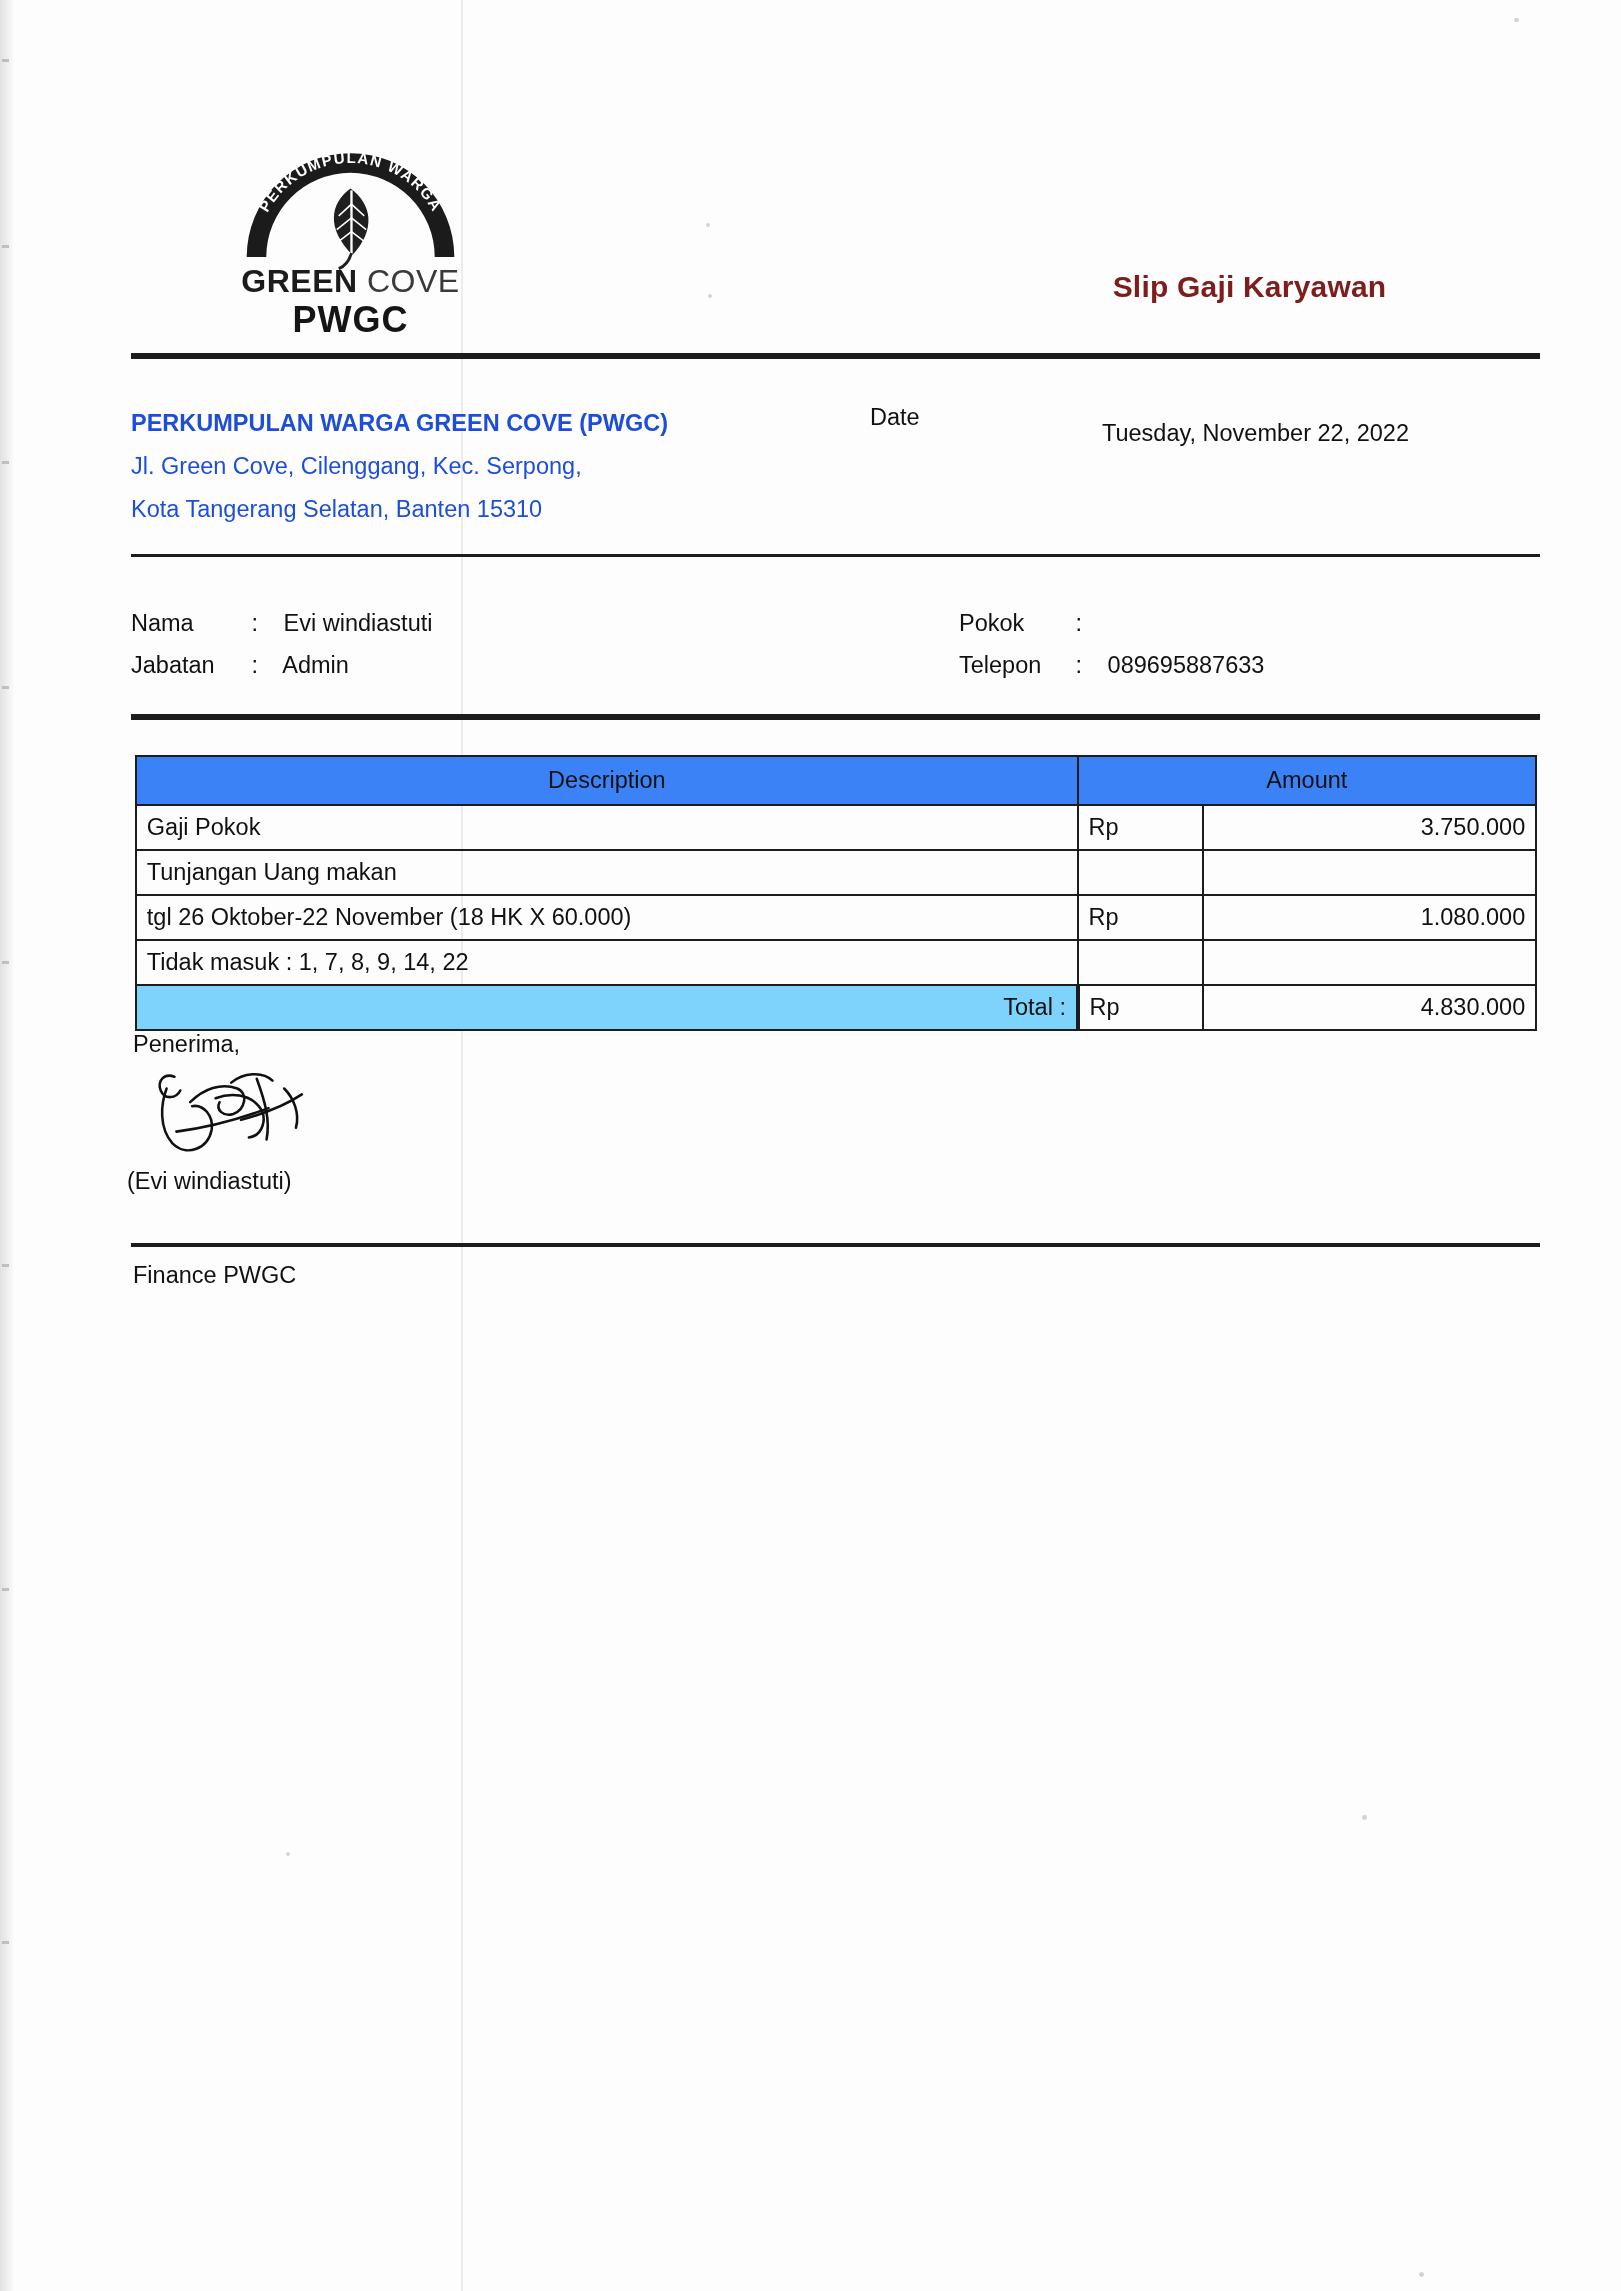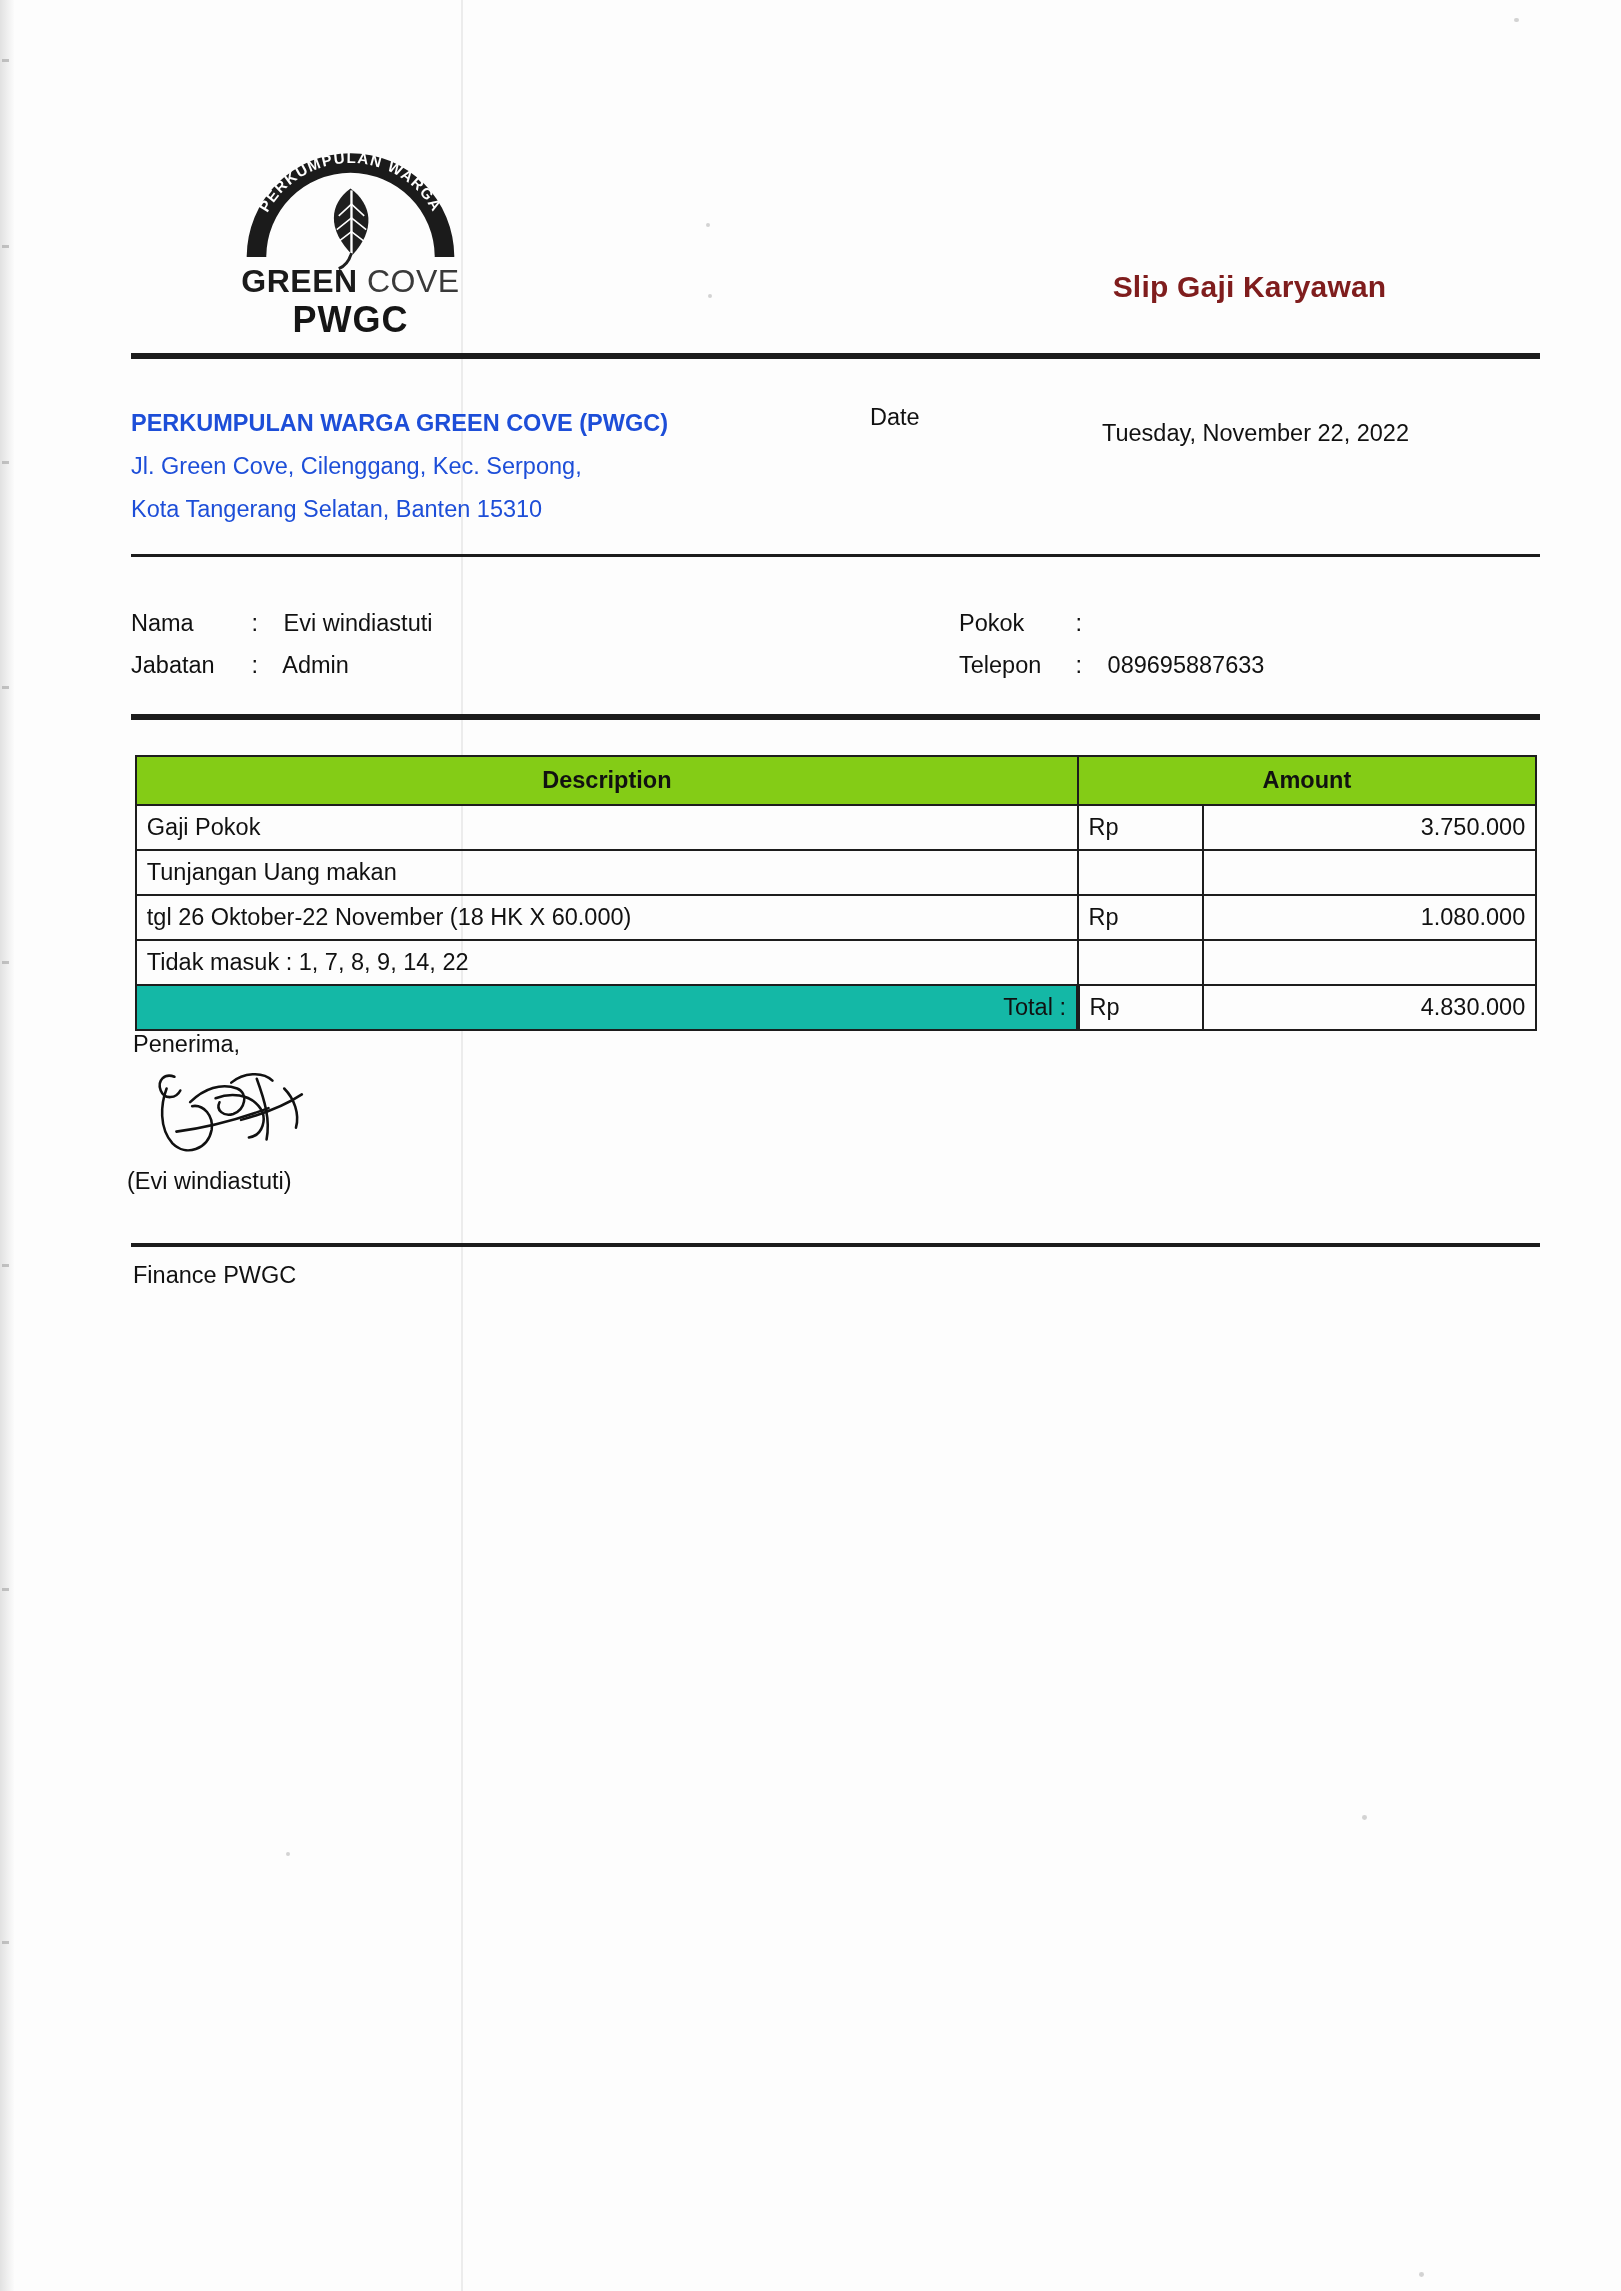--- a/index.html
+++ b/index.html
@@ -172,35 +172,34 @@
     font-size: 23.5px;
   }
   .tbl td, .tbl th {
     border: 2px solid #1d1d1d;
     padding: 0 9.8px;
     height: 43px;
     font-weight: normal;
     color: #111;
   }
   .tbl thead th {
-    background: #84cc16;
+    background: #3b82f6;
     text-align: center;
     font-size: 23.5px;
     height: 47px;
-    font-weight: bold;
   }
   .col-desc { width: 733px; }
   .col-cur  { width: 78px; margin-left: 24px; }
   .col-amt  { width: 245px; }
   .cell-desc { text-align: left; }
   .cell-cur  { text-align: left; }
   .cell-amt  { text-align: right; padding-right: 17.6px; }
   .cell-total-label {
     text-align: right;
-    background: #14b8a6;
+    background: #7dd3fc;
     padding-right: 13.7px;
   }
   .totalrow td { border-top: 2px solid #1d1d1d; }
   .thick-sep { border-left: 4.9px solid #1d1d1d !important; }
 
   
   .sig-label {
     position: absolute;
     left: 133px;
     top: 1031px;

